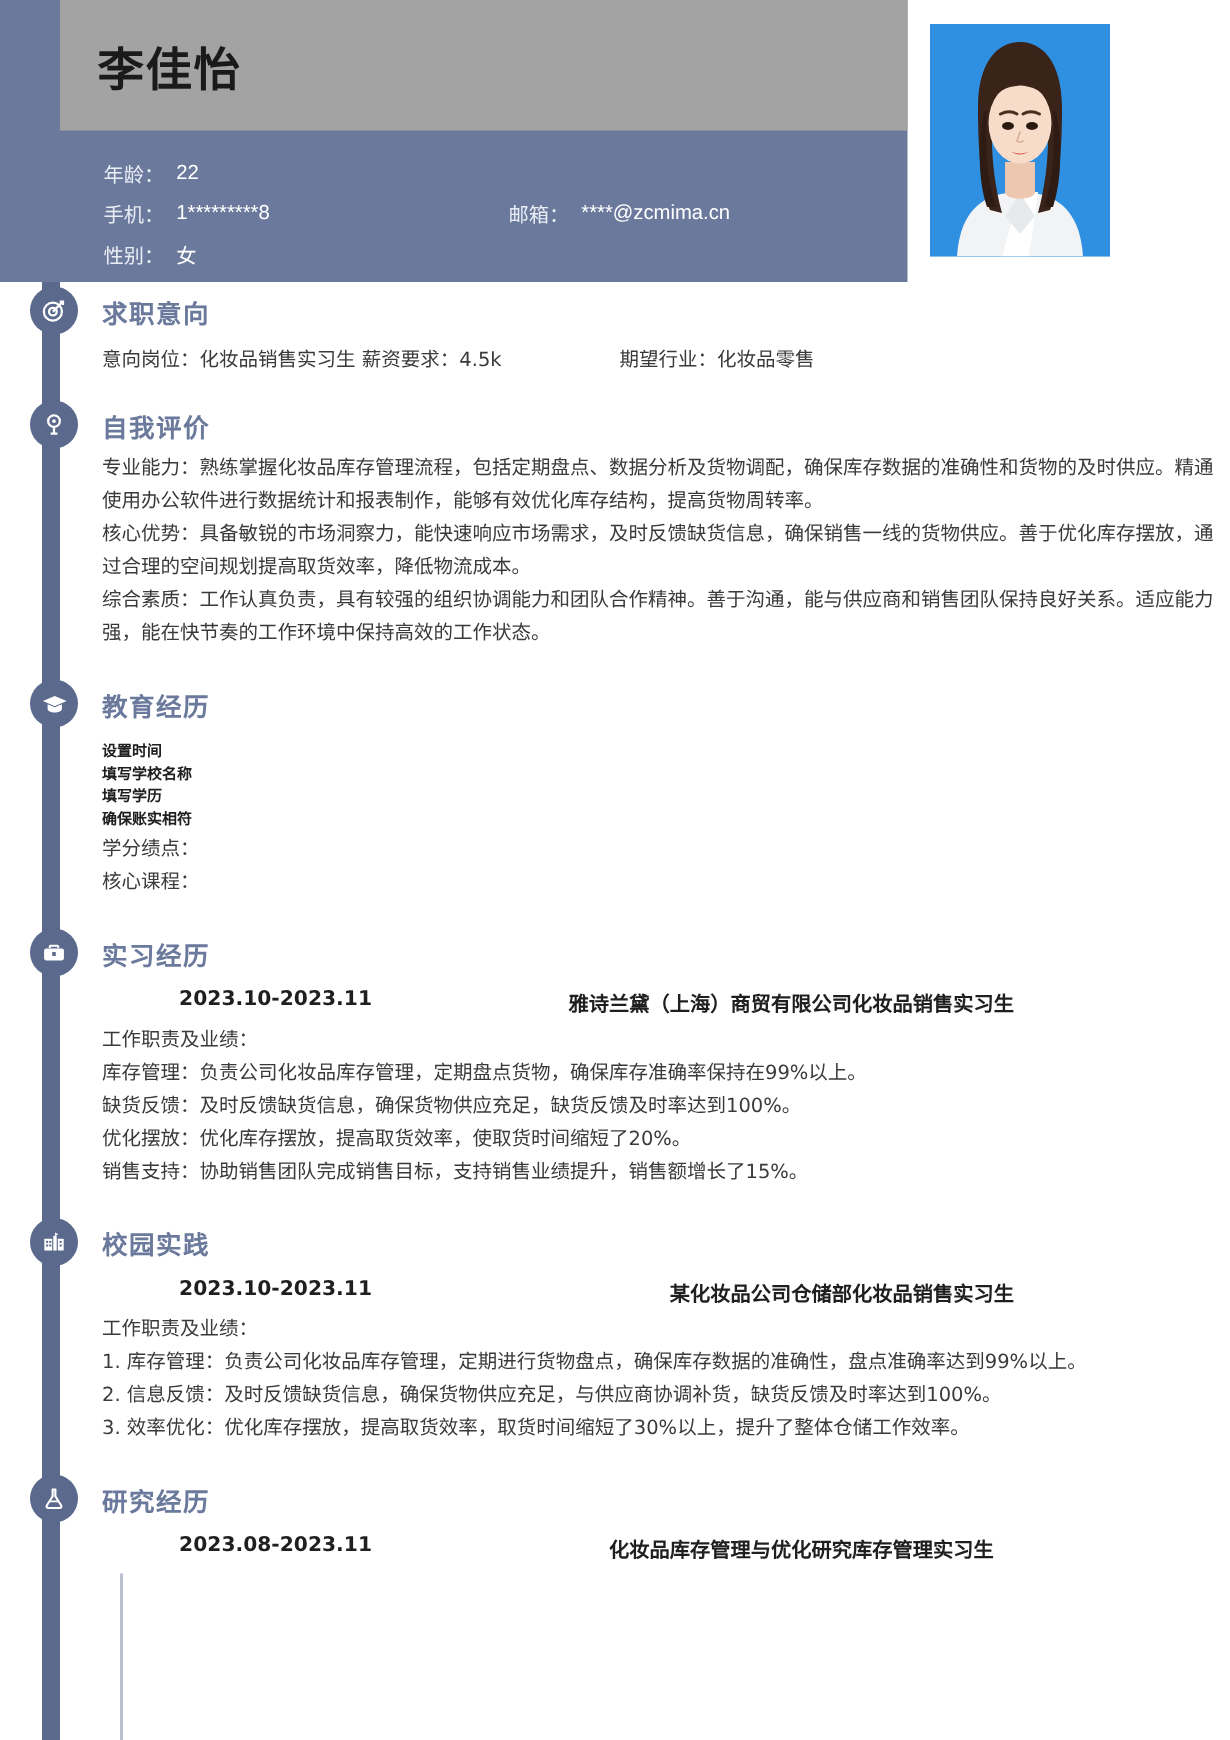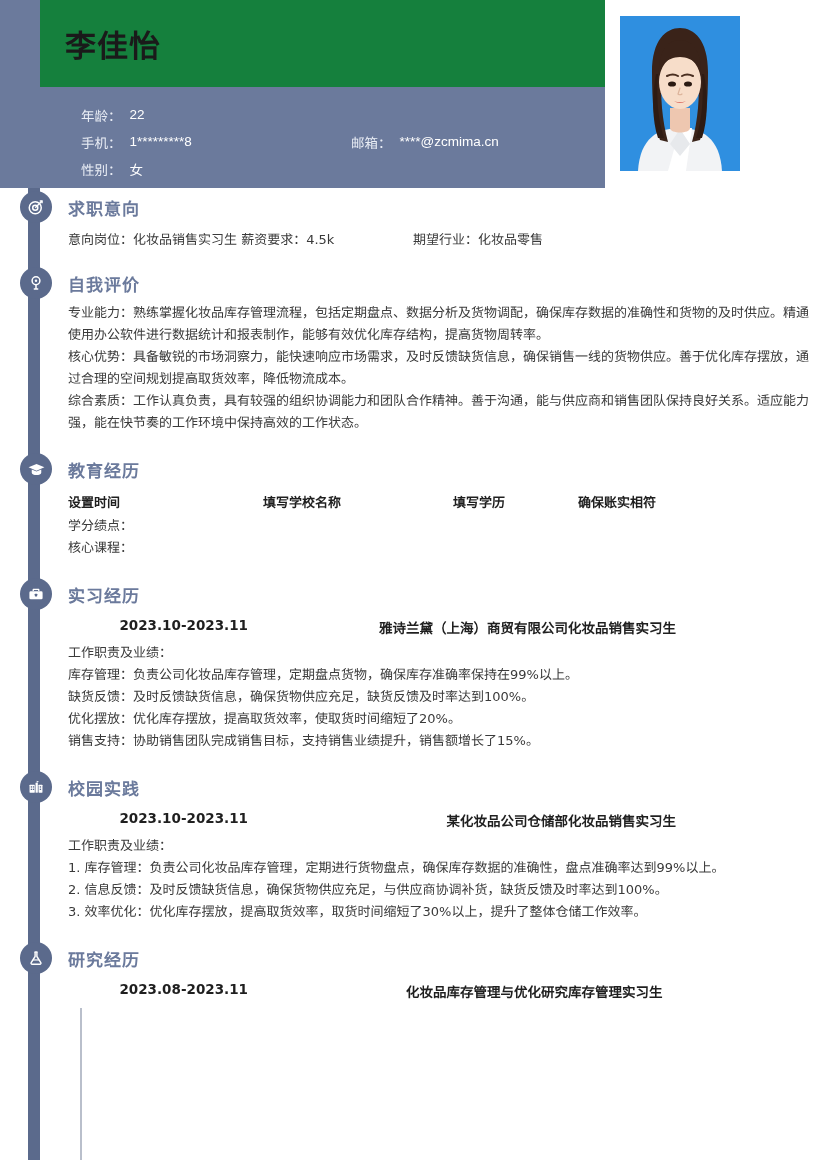--- a/index.html
+++ b/index.html
@@ -46,35 +46,35 @@
     height: 188px;
     background: #6b7a9c;
     z-index: 2;
   }
   .header-name-panel {
     position: absolute;
     left: 40px;
     top: 0;
     width: 565px;
     height: 87px;
-    background: #15803d;
+    background: #a3a3a3;
     display: flex;
     align-items: center;
   }
   .header-name {
     font-size: 31px;
     font-weight: bold;
     color: #1a1a1a;
     margin-left: 25px;
     letter-spacing: 1px;
     font-family: "DejaVu Sans", "Liberation Sans", sans-serif;
   }
   .header-fields {
     position: absolute;
-    left: 56px;
+    left: 44px;
     top: 87px;
     width: 565px;
     height: 101px;
     padding: 14px 0 12px 25px;
     box-sizing: border-box;
   }
   .field-row {
     display: flex;
     height: 27px;
     align-items: center;
@@ -178,25 +178,26 @@
     padding-top: 3px;
     padding-bottom: 6px;
     font-family: "DejaVu Sans", "Liberation Sans", sans-serif;
   }
   .intent-left { width: 345px; }
   .intent-right { }
 
   
   .edu-table-head {
     display: flex;
-    font-size: 13px;
+    font-size: 10px;
     font-weight: bold;
     color: #1f1f1f;
     padding: 4px 0 4px 0;
     font-family: "DejaVu Sans", "Liberation Sans", sans-serif;
+    flex-direction: column;
   }
   .edu-c1 { width: 195px; }
   .edu-c2 { width: 190px; }
   .edu-c3 { width: 125px; }
   .edu-c4 { width: 180px; }
 
   
   .exp-head {
     display: flex;
     font-size: 13.5px;

